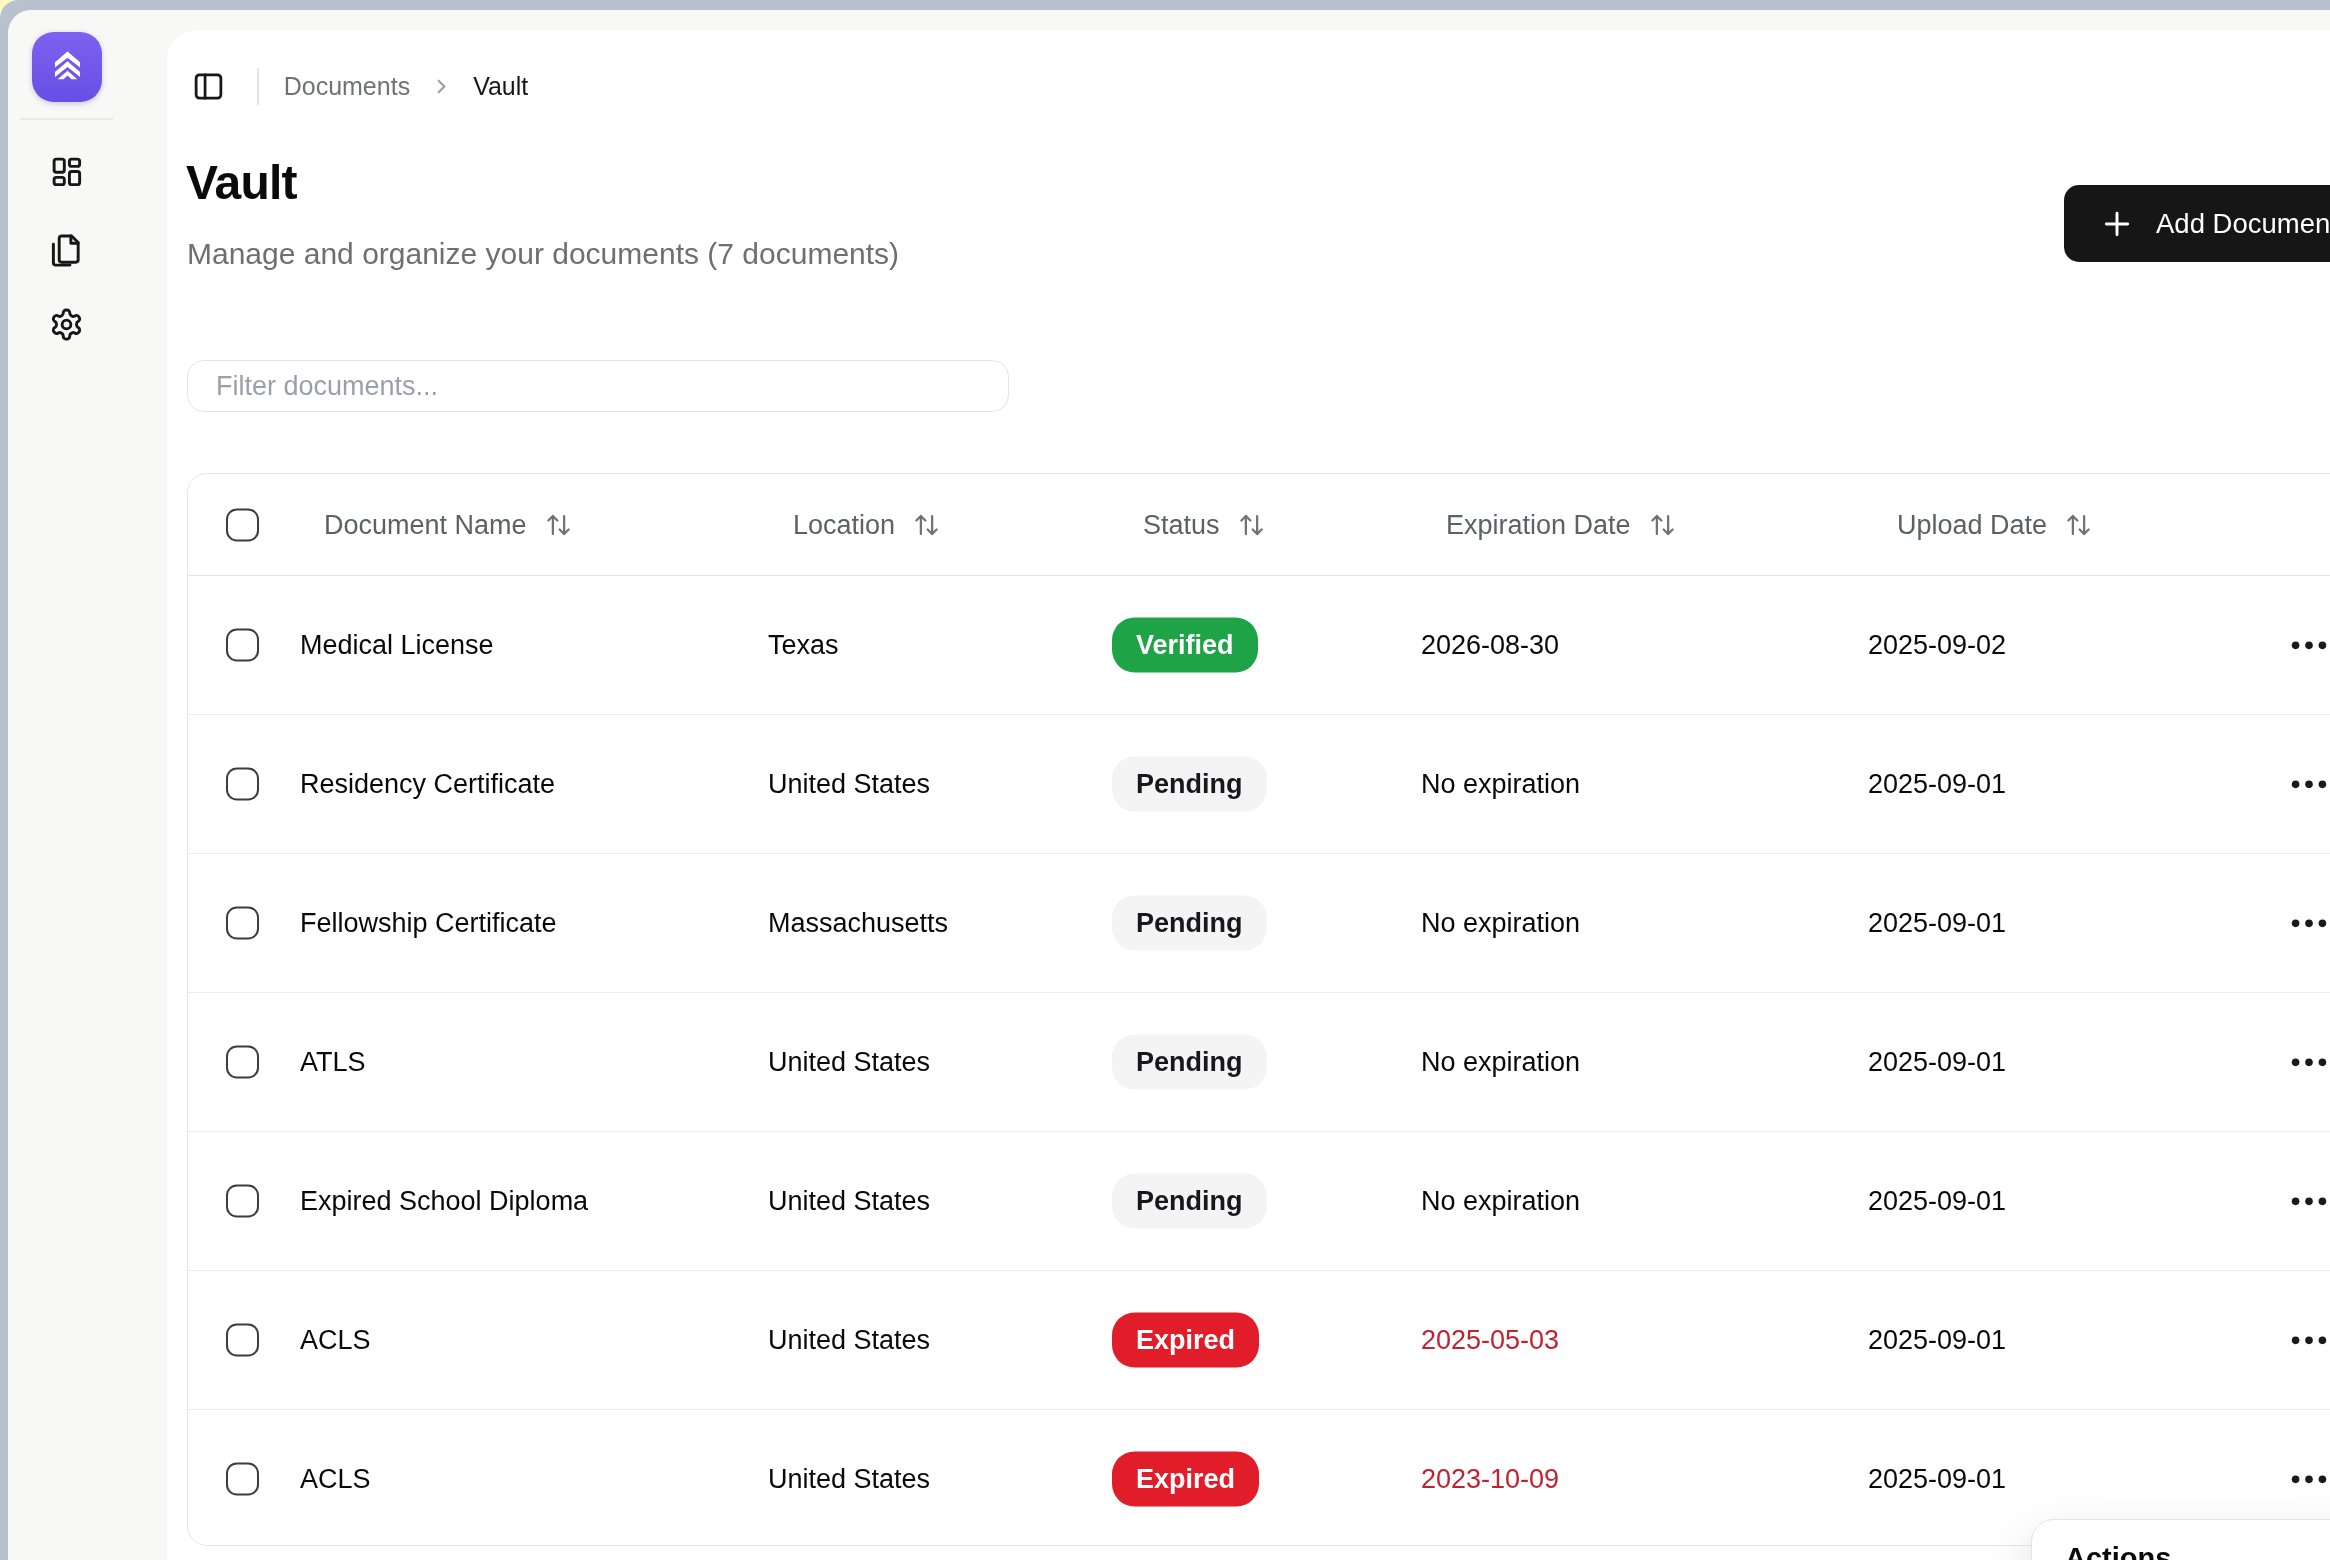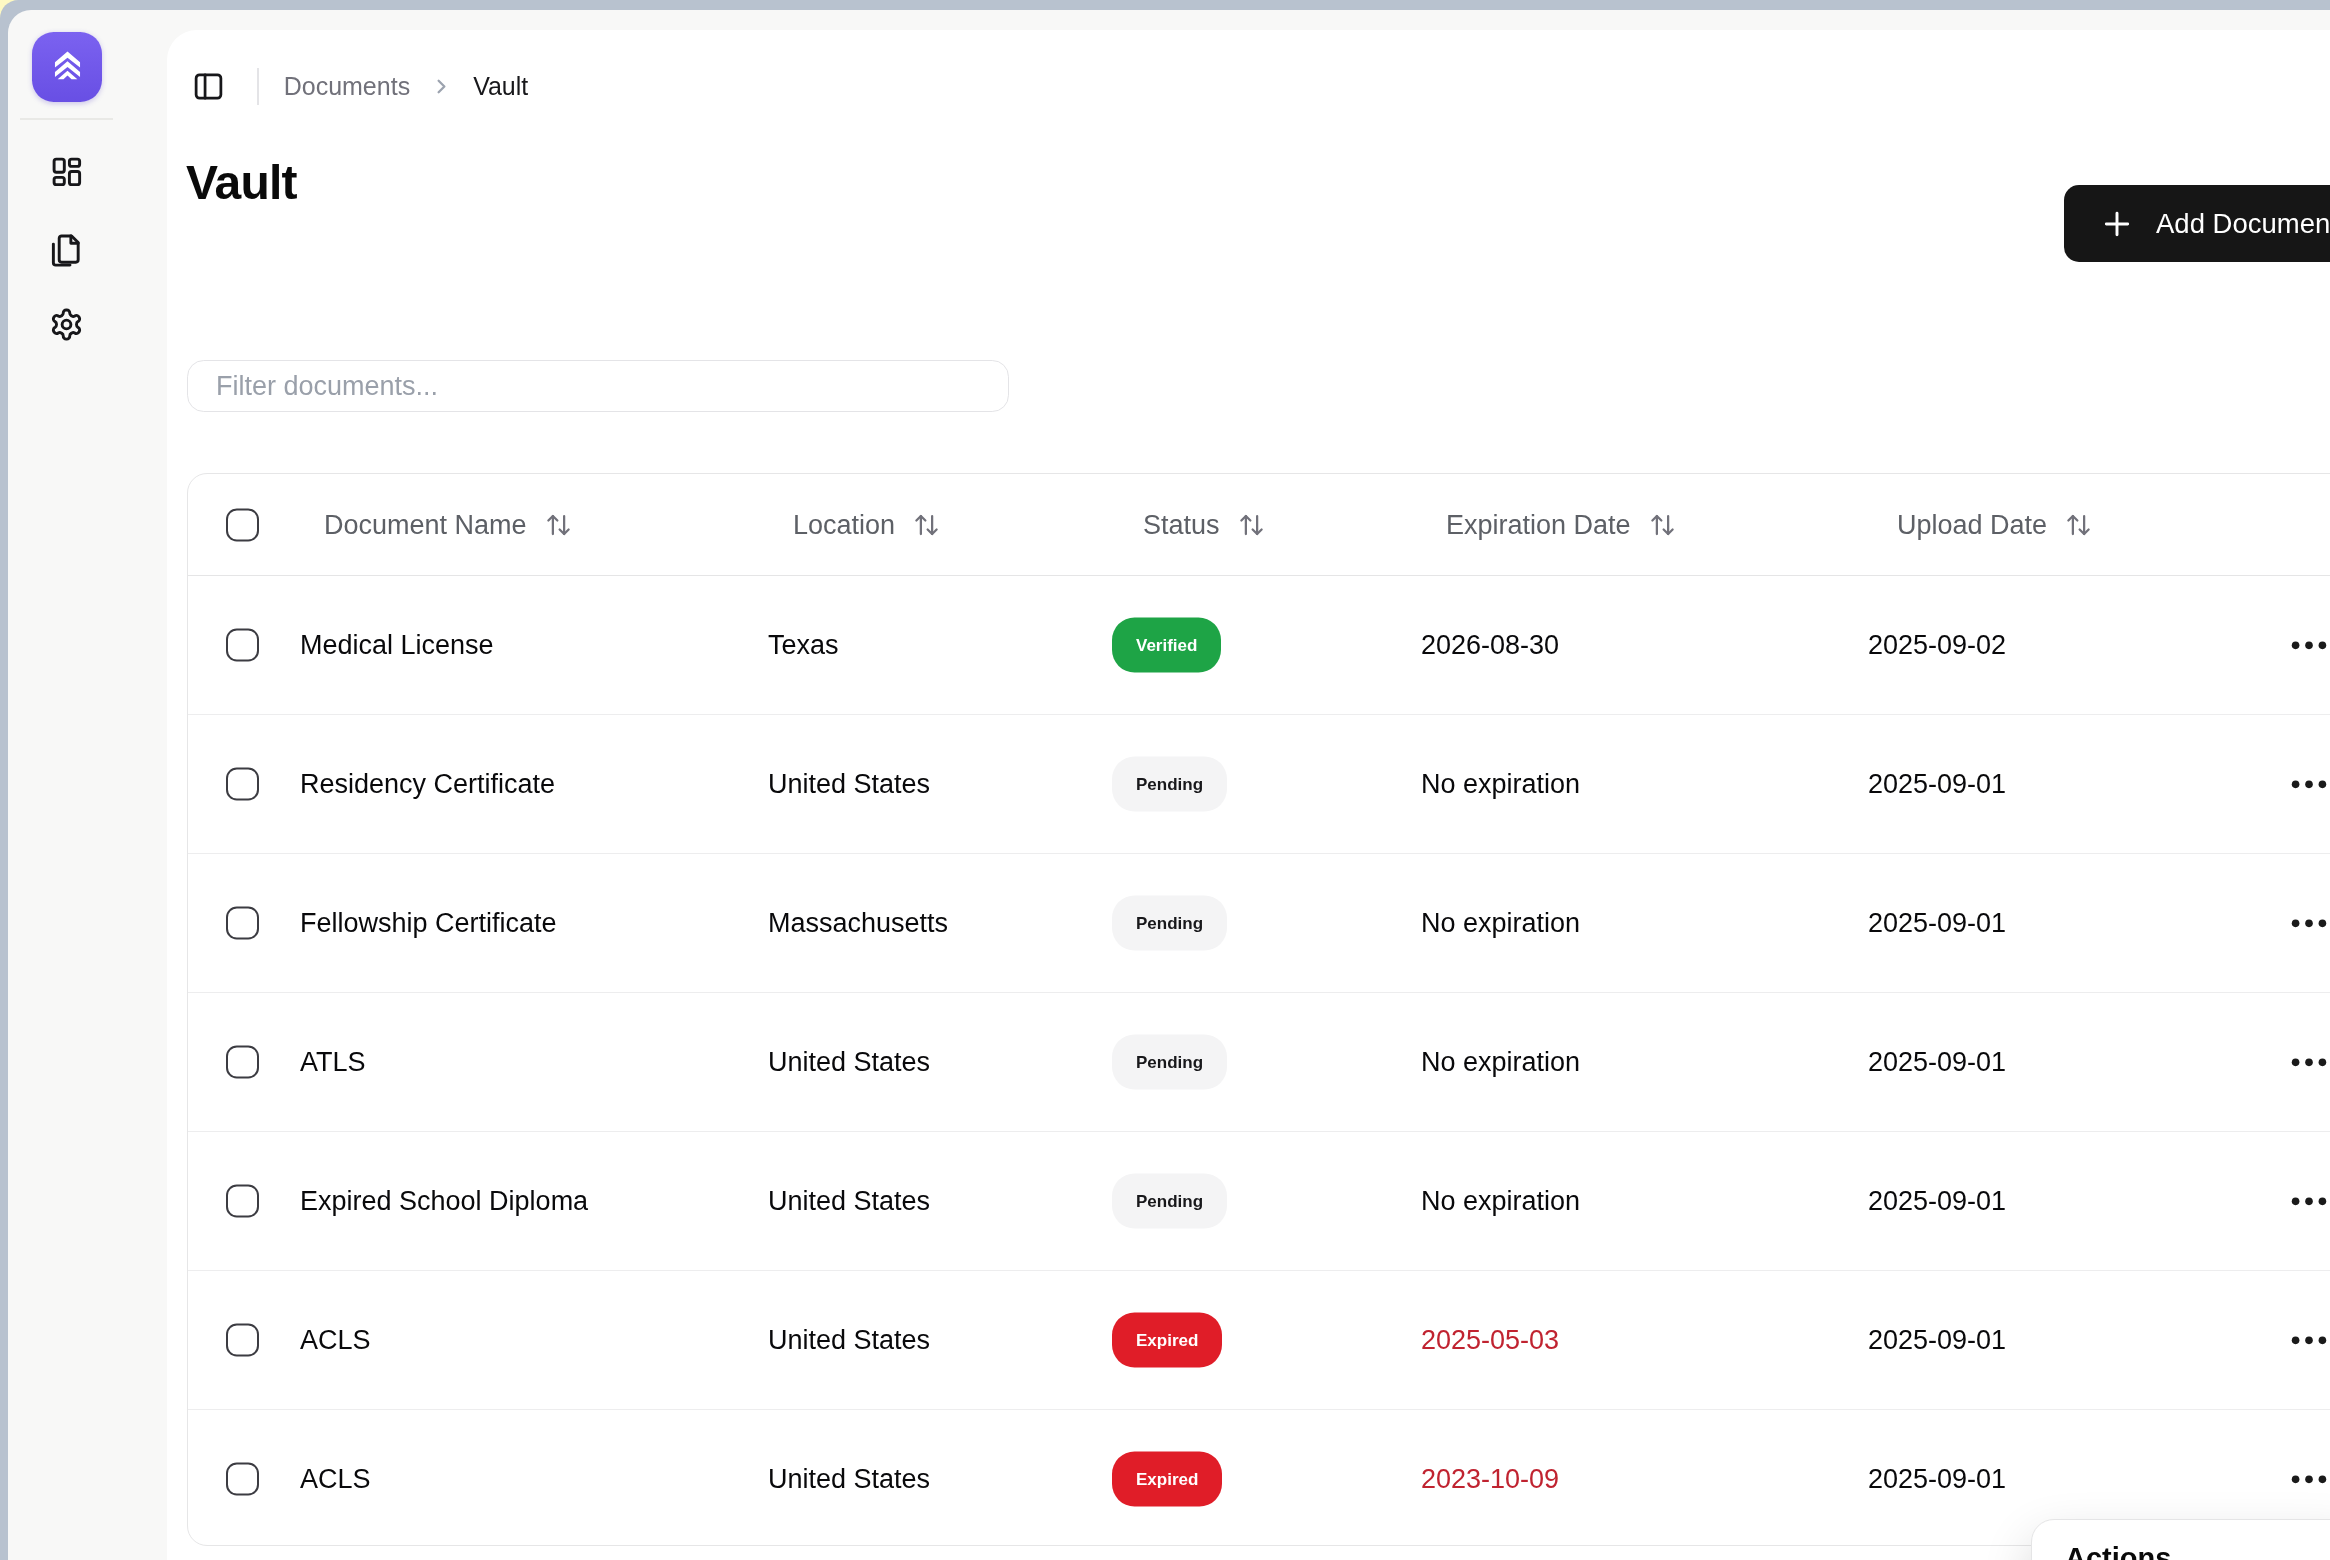--- a/index.html
+++ b/index.html
@@ -50,21 +50,21 @@
               border:1.7px solid #e6e6e7;border-radius:20px;box-sizing:border-box;}
   .thead{position:relative;height:101px;border-bottom:1.7px solid #e5e5e6;}
   .th{position:absolute;top:50%;transform:translateY(-50%);display:flex;align-items:center;gap:18.3px;font-size:27px;color:#5d6066;font-weight:500;cursor:pointer;white-space:nowrap;}
   .sort-ic{width:27px;height:27px;stroke:#71717a;stroke-width:2;fill:none;stroke-linecap:round;stroke-linejoin:round;flex:0 0 auto;}
   .checkbox{position:absolute;left:38px;top:50%;transform:translateY(-50%);width:33px;height:33px;border:2.5px solid #3c3c42;border-radius:10.8px;background:#fff;cursor:pointer;box-sizing:border-box;}
 
   .trow{position:relative;height:138px;border-bottom:1.7px solid #ededee;}
   .trow:last-child{border-bottom:none;}
   .cell{position:absolute;top:50%;transform:translateY(-50%);font-size:27px;color:#09090b;white-space:nowrap;}
   .badge{position:absolute;left:924px;top:50%;transform:translateY(-50%);height:39px;padding:8px 24px;border-radius:22.5px;
-         display:flex;align-items:center;font-size:17px;font-weight:700;white-space:nowrap;}
+         display:flex;align-items:center;font-size:27px;font-weight:700;white-space:nowrap;}
   .badge.success{background:#1ea446;color:#ffffff;}
   .badge.neutral{background:#f4f4f5;color:#18181b;}
   .badge.danger{background:#e01d28;color:#ffffff;}
   .cell.exp.danger-text{color:#c02330;}
   .dots-btn{position:absolute;left:2097px;top:50%;transform:translateY(-50%);width:47px;height:47px;display:flex;align-items:center;justify-content:center;cursor:pointer;border-radius:8.3px;}
   .dots-btn svg{width:38px;height:11.7px;fill:#1a1a1a;}
 
   
   .popup{position:absolute;left:2031px;top:1519px;width:333px;height:142px;background:#fff;border:1.7px solid #e5e5e6;
          border-radius:23px;box-shadow:0 20px 50px rgba(0,0,0,.16);z-index:40;box-sizing:border-box;}
@@ -123,20 +123,21 @@
     <span class="crumb-muted">Documents</span>
     <span class="crumb-sep">
       <svg viewBox="0 0 24 24">
           <path d="m9 6 6 6-6 6"></path>
         </svg>
     </span>
     <span class="crumb-current">Vault</span>
   </div>
 
   <div class="page-title">Vault</div>
+  <div class="page-subtitle">Manage and organize your documents (7 documents)</div>
 
   <div class="add-btn">
     <svg viewBox="0 0 24 24">
         <path d="M12 4v16M4 12h16"></path>
       </svg>
     <span>Add Document</span>
   </div>
 
   <input class="filter-input" type="text" placeholder="Filter documents..." style="">
 

